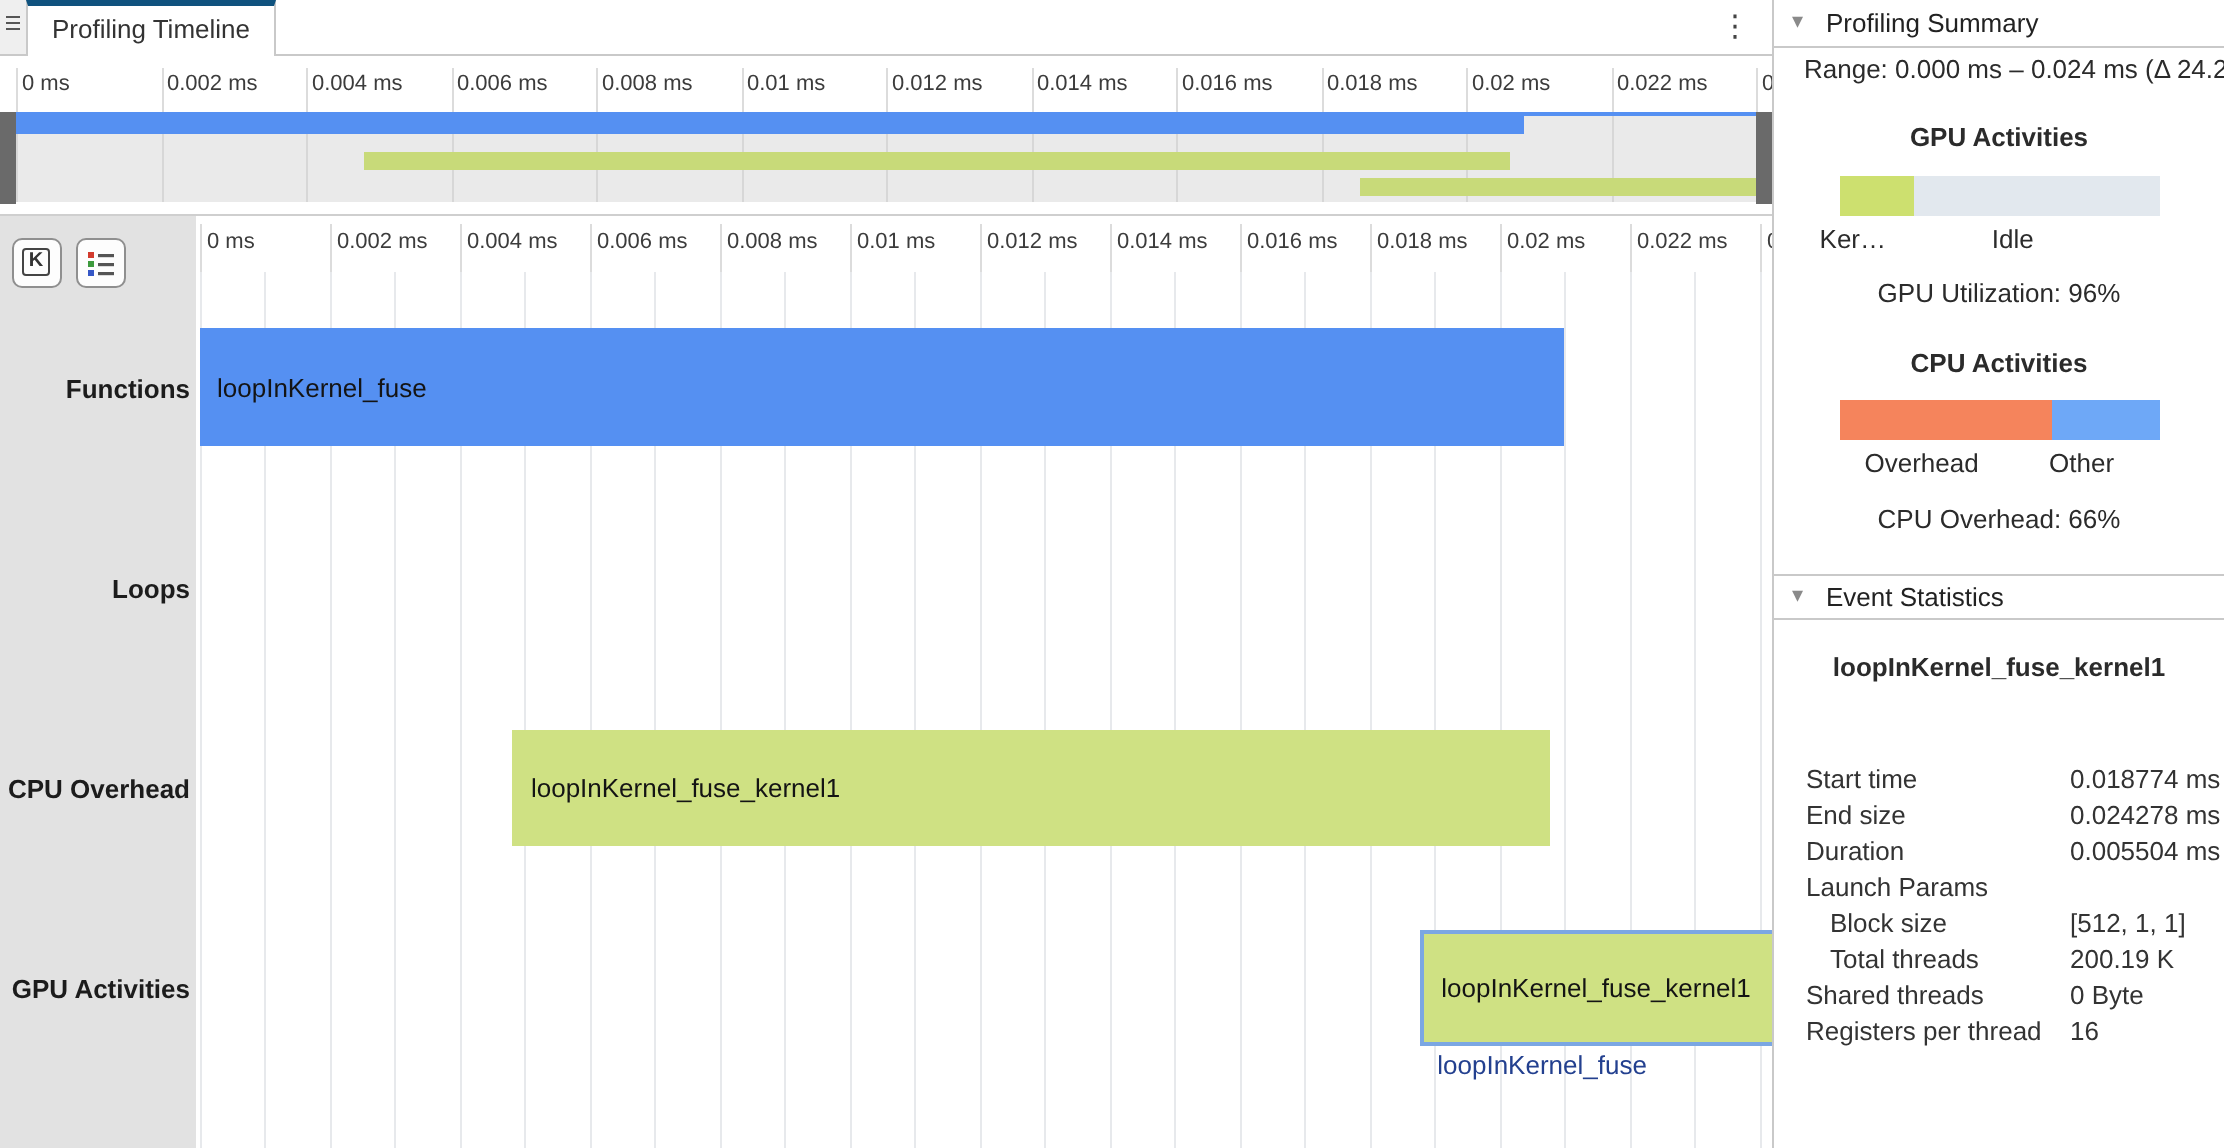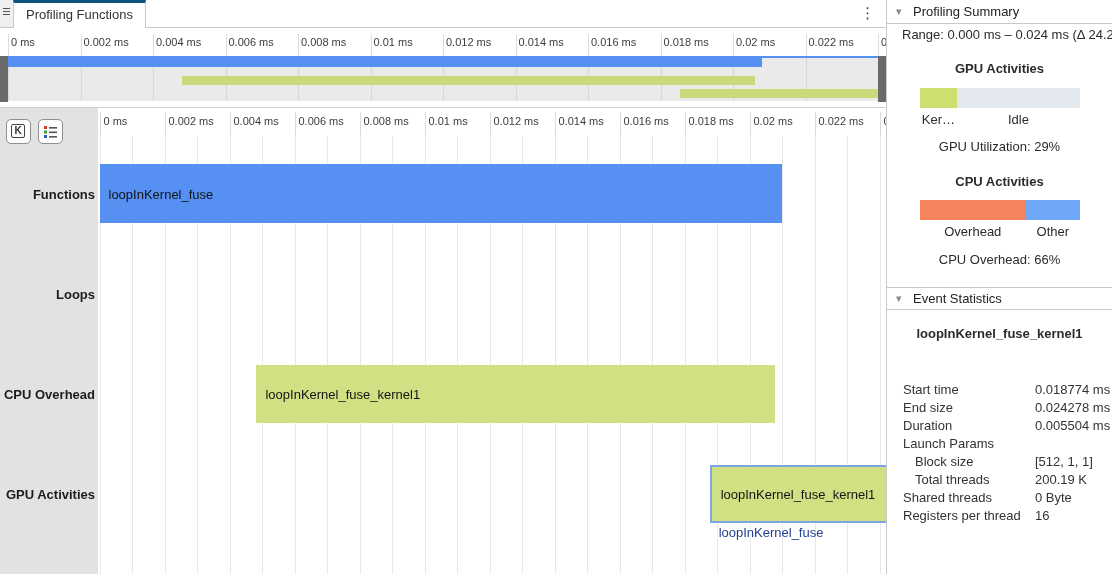--- a/index.html
+++ b/index.html
@@ -45,21 +45,21 @@
 
   
   .rpanel{position:absolute;left:886px;top:0;width:226px;height:574px;background:#fff;border-left:1px solid #c9c9c9;box-sizing:border-box;}
   .sec-head{position:relative;height:23px;border-bottom:1px solid #c9c9c9;line-height:23px;padding-left:26px;color:#222;cursor:pointer;}
   .tri{position:absolute;left:9px;top:0;color:#8a8a8a;font-size:11px;}
   .range-line{position:absolute;left:15px;top:27px;width:210px;white-space:nowrap;overflow:hidden;color:#2b2b2b;}
   .p-heading{position:absolute;width:100%;text-align:center;font-weight:bold;color:#2b2b2b;}
   .p-center{position:absolute;width:100%;text-align:center;color:#2b2b2b;}
   .seg-bar{position:absolute;left:33px;width:160px;height:20px;display:flex;}
   .seg-bar div{height:100%;}
-  .seg-labels{position:absolute;left:33px;width:160px;display:flex;}
+  .seg-labels{position:absolute;left:21px;width:160px;display:flex;}
   .seg-labels div{text-align:center;overflow:visible;white-space:nowrap;color:#2b2b2b;}
   .es-head{position:absolute;left:0;top:287px;width:100%;box-sizing:border-box;height:23px;border-top:1px solid #c9c9c9;
            border-bottom:1px solid #c9c9c9;line-height:22px;padding-left:26px;color:#222;cursor:pointer;}
   .badge-wrap{position:absolute;top:346px;width:100%;text-align:center;}
   .badge{display:inline-block;background:#cde06f;border-radius:3px;padding:2px 9px;color:#333;}
   .stats{position:absolute;left:0;top:382px;width:100%;}
   .stat-row{position:relative;height:18px;}
   .stat-label{position:absolute;left:16px;color:#333;white-space:nowrap;}
   .stat-label.ind{left:28px;}
   .stat-value{position:absolute;left:148px;color:#333;white-space:nowrap;}
@@ -73,21 +73,21 @@
 
   <div class="tabbar">
     <div class="panel-strip">
       <div class="hamb">
           <i></i>
           <i></i>
           <i></i>
         </div>
     </div>
     <div class="tab">
-      <span>Profiling Functions</span>
+      <span>Profiling Timeline</span>
     </div>
     <div class="kebab">⋮</div>
   </div>
 
   <div class="ov">
     <div id="ovRuler" class="abs" style="left:0;top:0;width:886px;height:28px;">
         <div class="ov-tickline" style="left: 8px;"></div>
         <div class="ov-ticklabel" style="left: 11px;">0 ms</div>
         <div class="ov-tickline" style="left: 80.5px;"></div>
         <div class="ov-ticklabel" style="left: 83.5px;">0.002 ms</div>
@@ -231,21 +231,21 @@
 
     <div class="p-heading" style="top:61px;">GPU Activities</div>
     <div id="gpuBar" class="seg-bar" style="top:88px;">
         <div class="" style="width: 23%; background: rgb(205, 224, 111);"></div>
         <div class="" style="width: 77%; background: rgb(226, 232, 238);"></div>
       </div>
     <div id="gpuLabels" class="seg-labels" style="top:112px;">
         <div class="" style="width: 23%;">Ker…</div>
         <div class="" style="width: 77%;">Idle</div>
       </div>
-    <div class="p-center" style="top:139px;">GPU Utilization: 29%</div>
+    <div class="p-center" style="top:139px;">GPU Utilization: 96%</div>
 
     <div class="p-heading" style="top:174px;">CPU Activities</div>
     <div id="cpuBar" class="seg-bar" style="top:200px;">
         <div class="" style="width: 66%; background: rgb(245, 132, 92);"></div>
         <div class="" style="width: 34%; background: rgb(110, 168, 247);"></div>
       </div>
     <div id="cpuLabels" class="seg-labels" style="top:224px;">
         <div class="" style="width: 66%;">Overhead</div>
         <div class="" style="width: 34%;">Other</div>
       </div>

